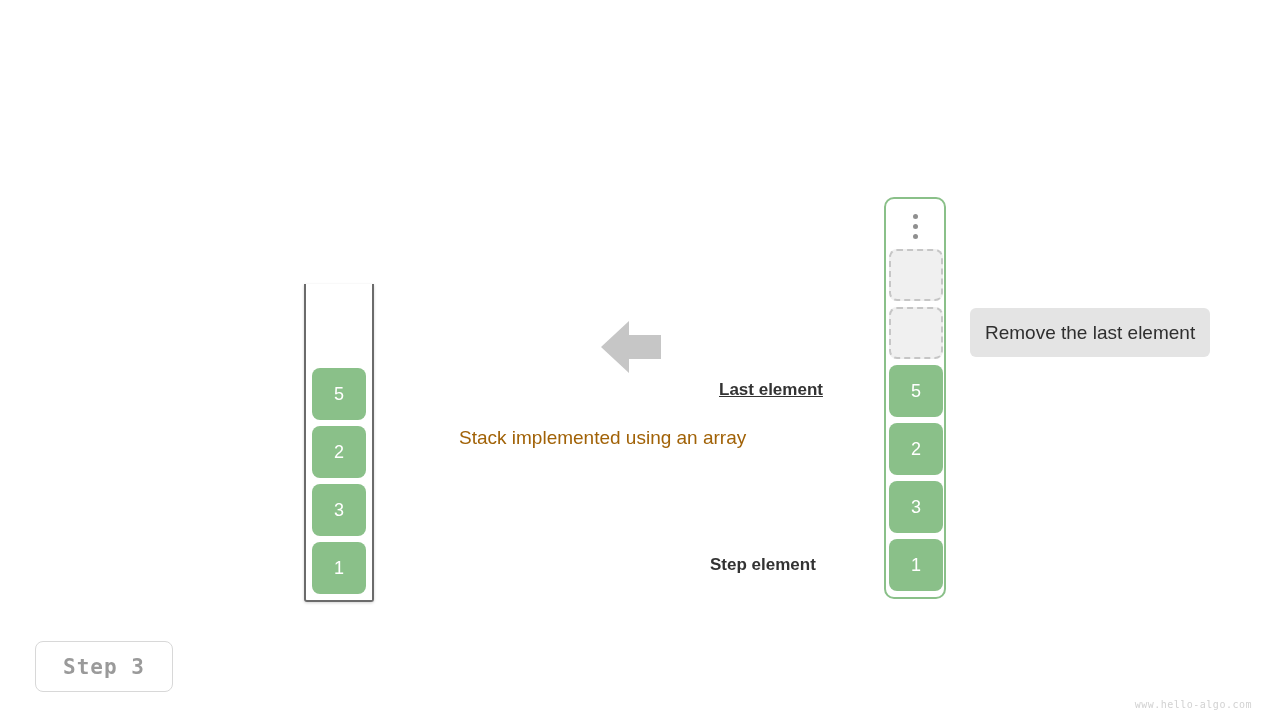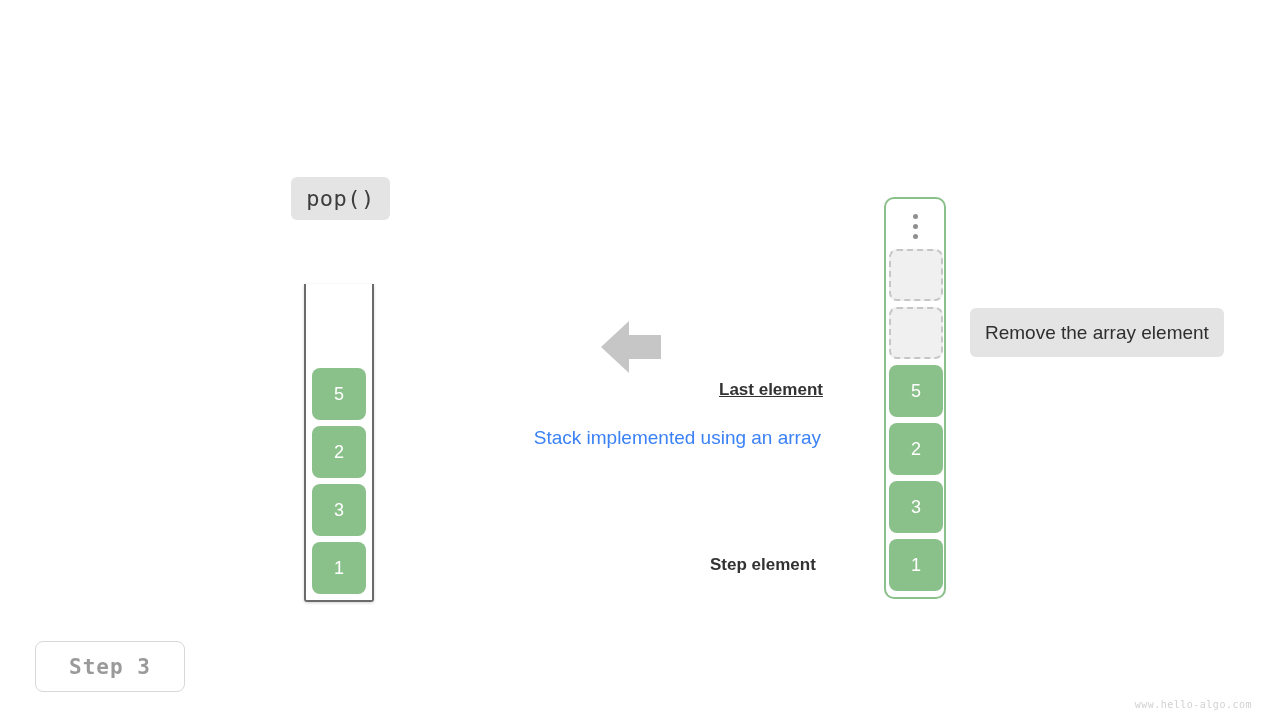--- a/index.html
+++ b/index.html
@@ -98,23 +98,23 @@
     width: 60px;
     height: 52px;
   }
 
   
   .caption {
     position: absolute;
     left: 459px;
     top: 427px;
     width: 362px;
-    text-align: right;
+    text-align: left;
     font-size: 19px;
-    color: #3b82f6;
+    color: #a16207;
   }
 
   
   .annot {
     position: absolute;
     font-size: 17px;
     font-weight: bold;
     color: #333333;
     white-space: nowrap;
   }
@@ -176,21 +176,21 @@
     font-size: 19px;
     color: #2f2f2f;
     white-space: nowrap;
   }
 
   
   .step-badge {
     position: absolute;
     left: 35px;
     top: 641px;
-    width: 150px;
+    width: 138px;
     height: 51px;
     background: #ffffff;
     border: 1px solid #d8d8d8;
     border-radius: 8px;
     display: flex;
     align-items: center;
     justify-content: center;
     font-family: "DejaVu Sans Mono", monospace;
     font-size: 21px;
     font-weight: bold;
@@ -208,21 +208,20 @@
     font-size: 10px;
     color: #d2d2d2;
     letter-spacing: 0.5px;
   }
 </style>
 </head>
 <body>
 
 <div class="stage">
 
-  <div class="op-badge">pop()</div>
 
   <div class="stack-wrap">
     <div class="stack-walls"></div>
     <div class="stack-items">
       <div class="el-box">5</div>
       <div class="el-box">2</div>
       <div class="el-box">3</div>
       <div class="el-box">1</div>
     </div>
   </div>
@@ -247,19 +246,19 @@
     <div class="array-items">
       <div class="el-box empty"></div>
       <div class="el-box empty"></div>
       <div class="el-box">5</div>
       <div class="el-box">2</div>
       <div class="el-box">3</div>
       <div class="el-box">1</div>
     </div>
   </div>
 
-  <div class="note">Remove the array element</div>
+  <div class="note">Remove the last element</div>
 
   <div class="step-badge">Step 3</div>
 
   <div class="watermark">www.hello-algo.com</div>
 
 </div>
 
 </body></html>

